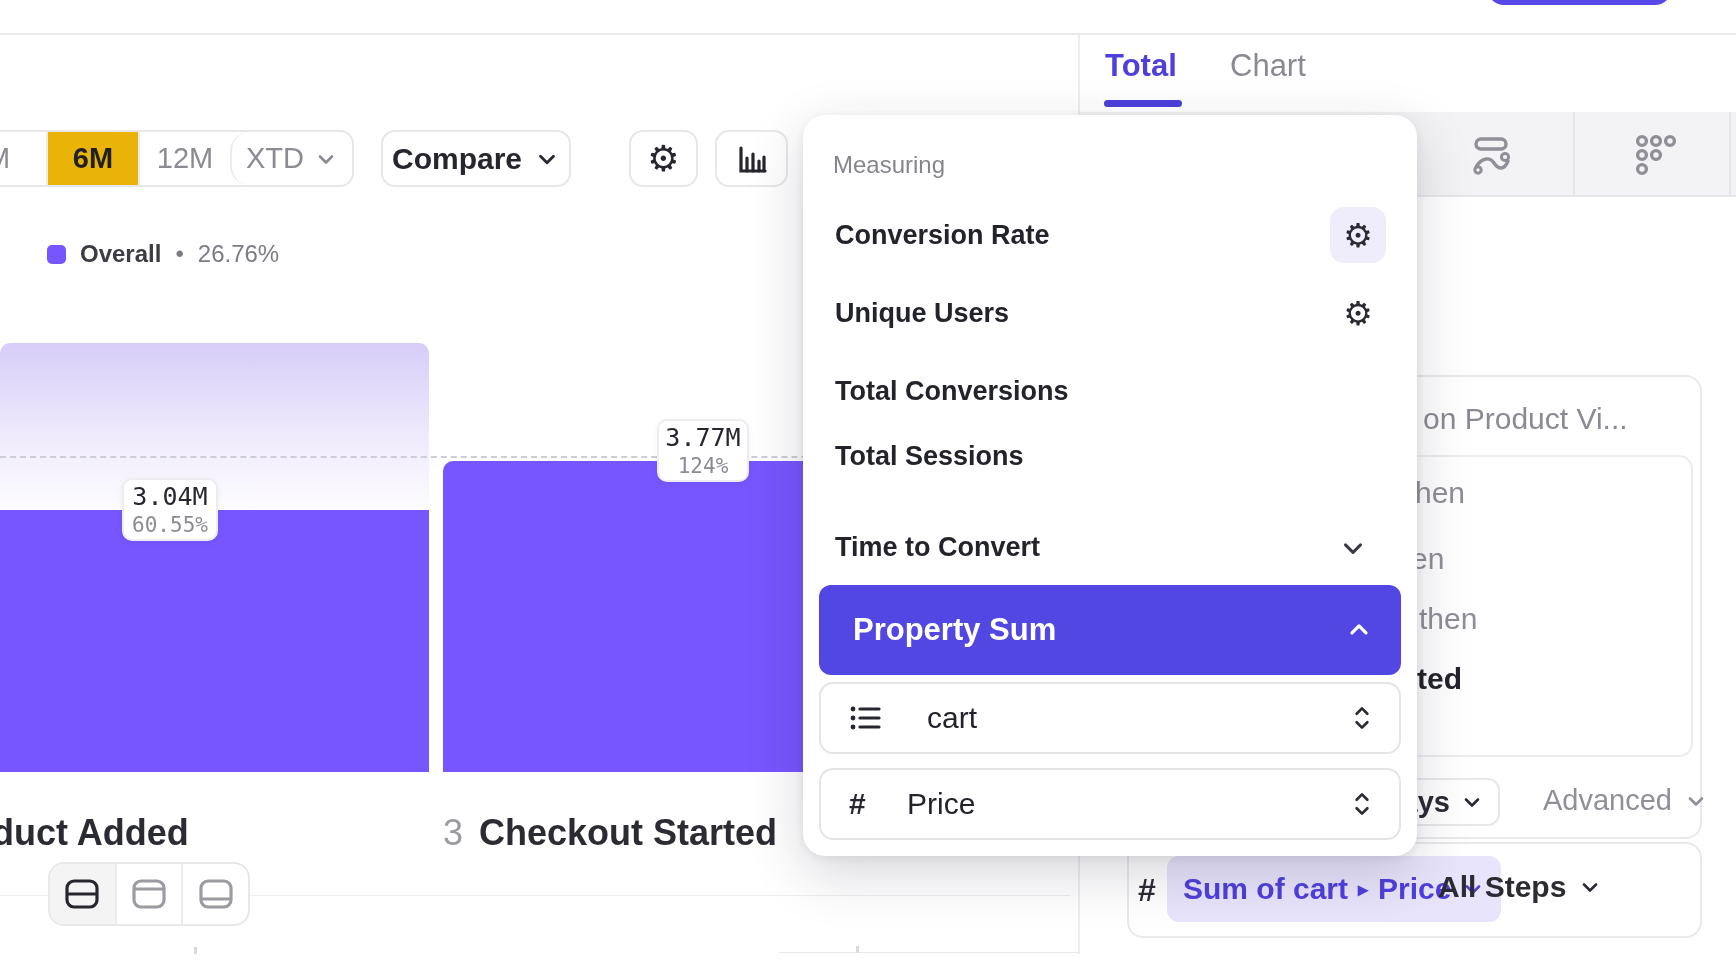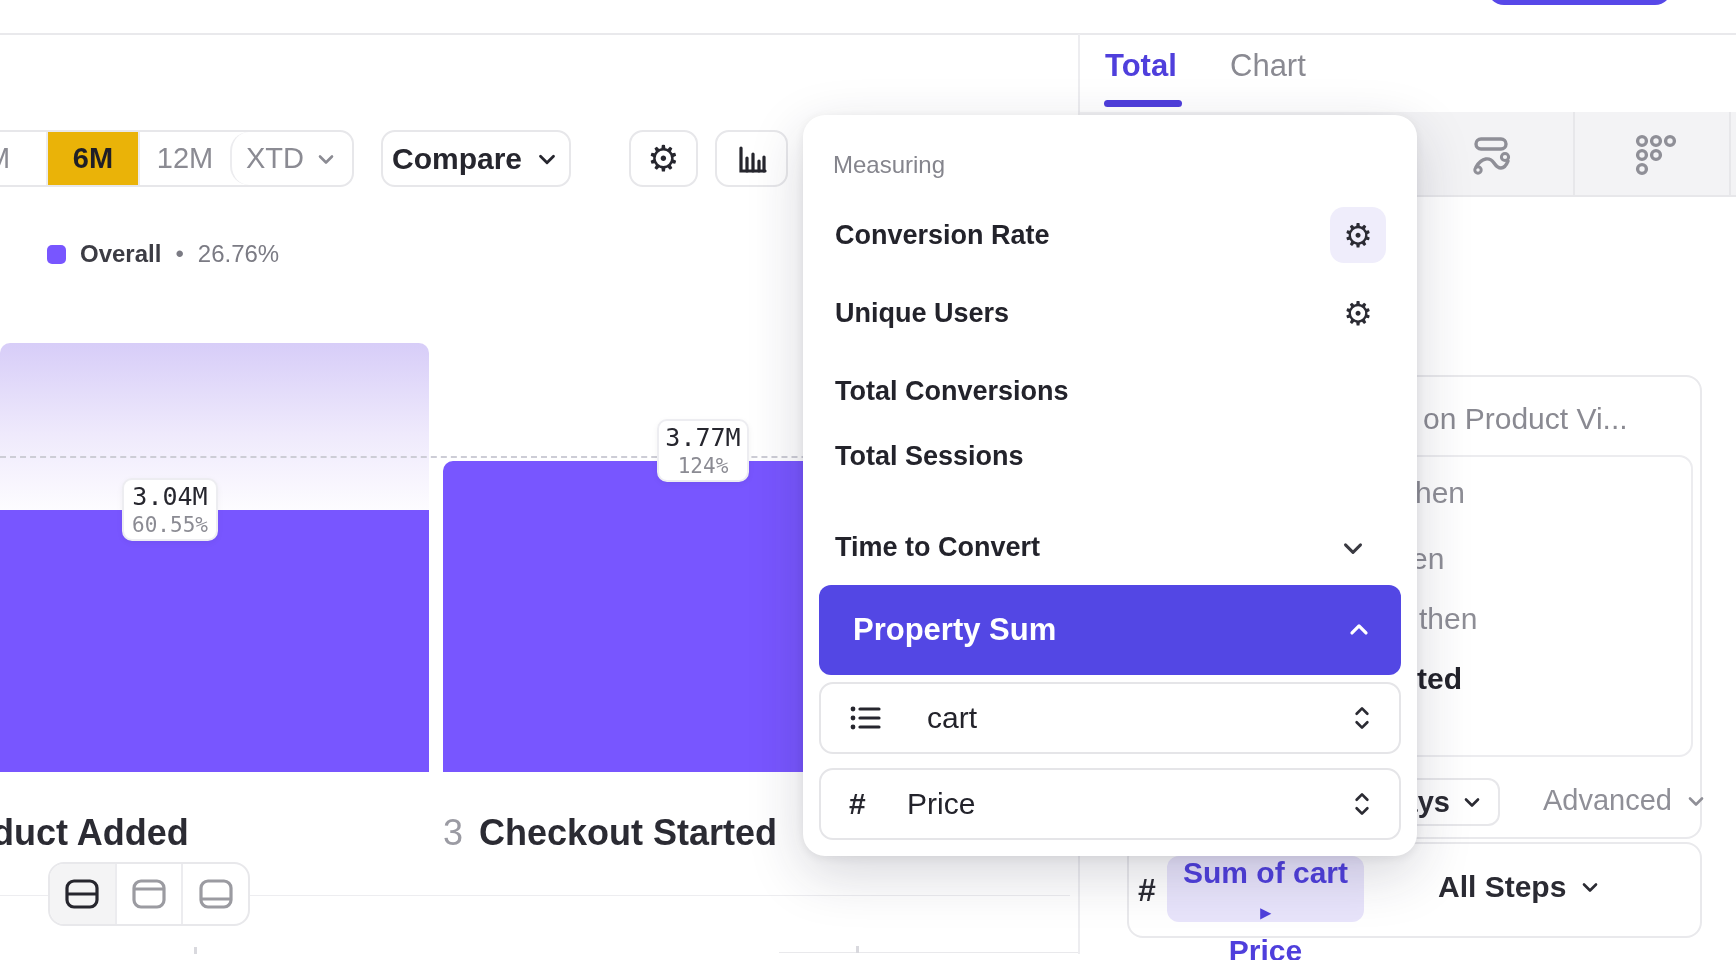--- a/index.html
+++ b/index.html
@@ -74,21 +74,21 @@
   .inner-card{left:1140px;top:455px;width:553px;height:302px;border:2px solid #ececef;border-radius:14px;box-sizing:border-box;background:#fff;}
   .frag{font-size:30px;color:#8e8e96;white-space:nowrap;}
   .frag-hen{left:1415px;top:476px;} .frag-en{left:1383px;top:542px;padding-left:28px;}
   .frag-then{left:1419px;top:602px;} .frag-ted{left:1417px;top:662px;color:#23232b;font-weight:700;}
   .days-btn{left:1378px;top:778px;width:122px;height:48px;border:2px solid #e7e7ea;border-radius:12px;
     display:flex;align-items:center;justify-content:flex-end;gap:10px;padding-right:14px;box-sizing:border-box;
     font-size:29px;font-weight:600;color:#2b2b33;background:#fff;}
   .advanced{left:1543px;top:784px;display:flex;align-items:center;gap:12px;font-size:29px;color:#8f8f97;font-weight:500;}
   .hash-sym{left:1138px;top:872px;font-size:32px;font-weight:700;color:#2b2b33;}
   .chip{left:1167px;top:856px;height:66px;border-radius:12px;background:#E8E4FB;display:flex;align-items:center;
-    gap:10px;padding:0 16px;font-size:30px;font-weight:600;color:#4F3FDC;box-sizing:border-box;flex-direction:column;}
+    gap:10px;padding:0 16px;font-size:30px;font-weight:600;color:#4F3FDC;box-sizing:border-box;}
   .chip-arrow{font-size:20px;}
   .all-steps{left:1438px;top:870px;display:flex;align-items:center;gap:12px;font-size:30px;font-weight:600;color:#2b2b33;}
   
   .popover{left:803px;top:115px;width:614px;height:741px;background:#fff;border-radius:22px;z-index:50;
     box-shadow:0 18px 55px rgba(35,35,60,.18), 0 2px 10px rgba(0,0,0,.07);}
   .pop-title{left:30px;top:36px;font-size:24px;color:#85858d;font-weight:500;}
   .menu-row{left:0;width:614px;height:70px;display:flex;align-items:center;}
   .menu-label{margin-left:32px;font-size:27px;font-weight:600;color:#23232b;}
   .mr0{top:85px;} .mr1{top:163px;} .mr2{top:241px;} .mr3{top:306px;} .mr4{top:397px;}
   .row-gear{left:527px;width:56px;height:56px;border-radius:14px;display:flex;align-items:center;justify-content:center;}

